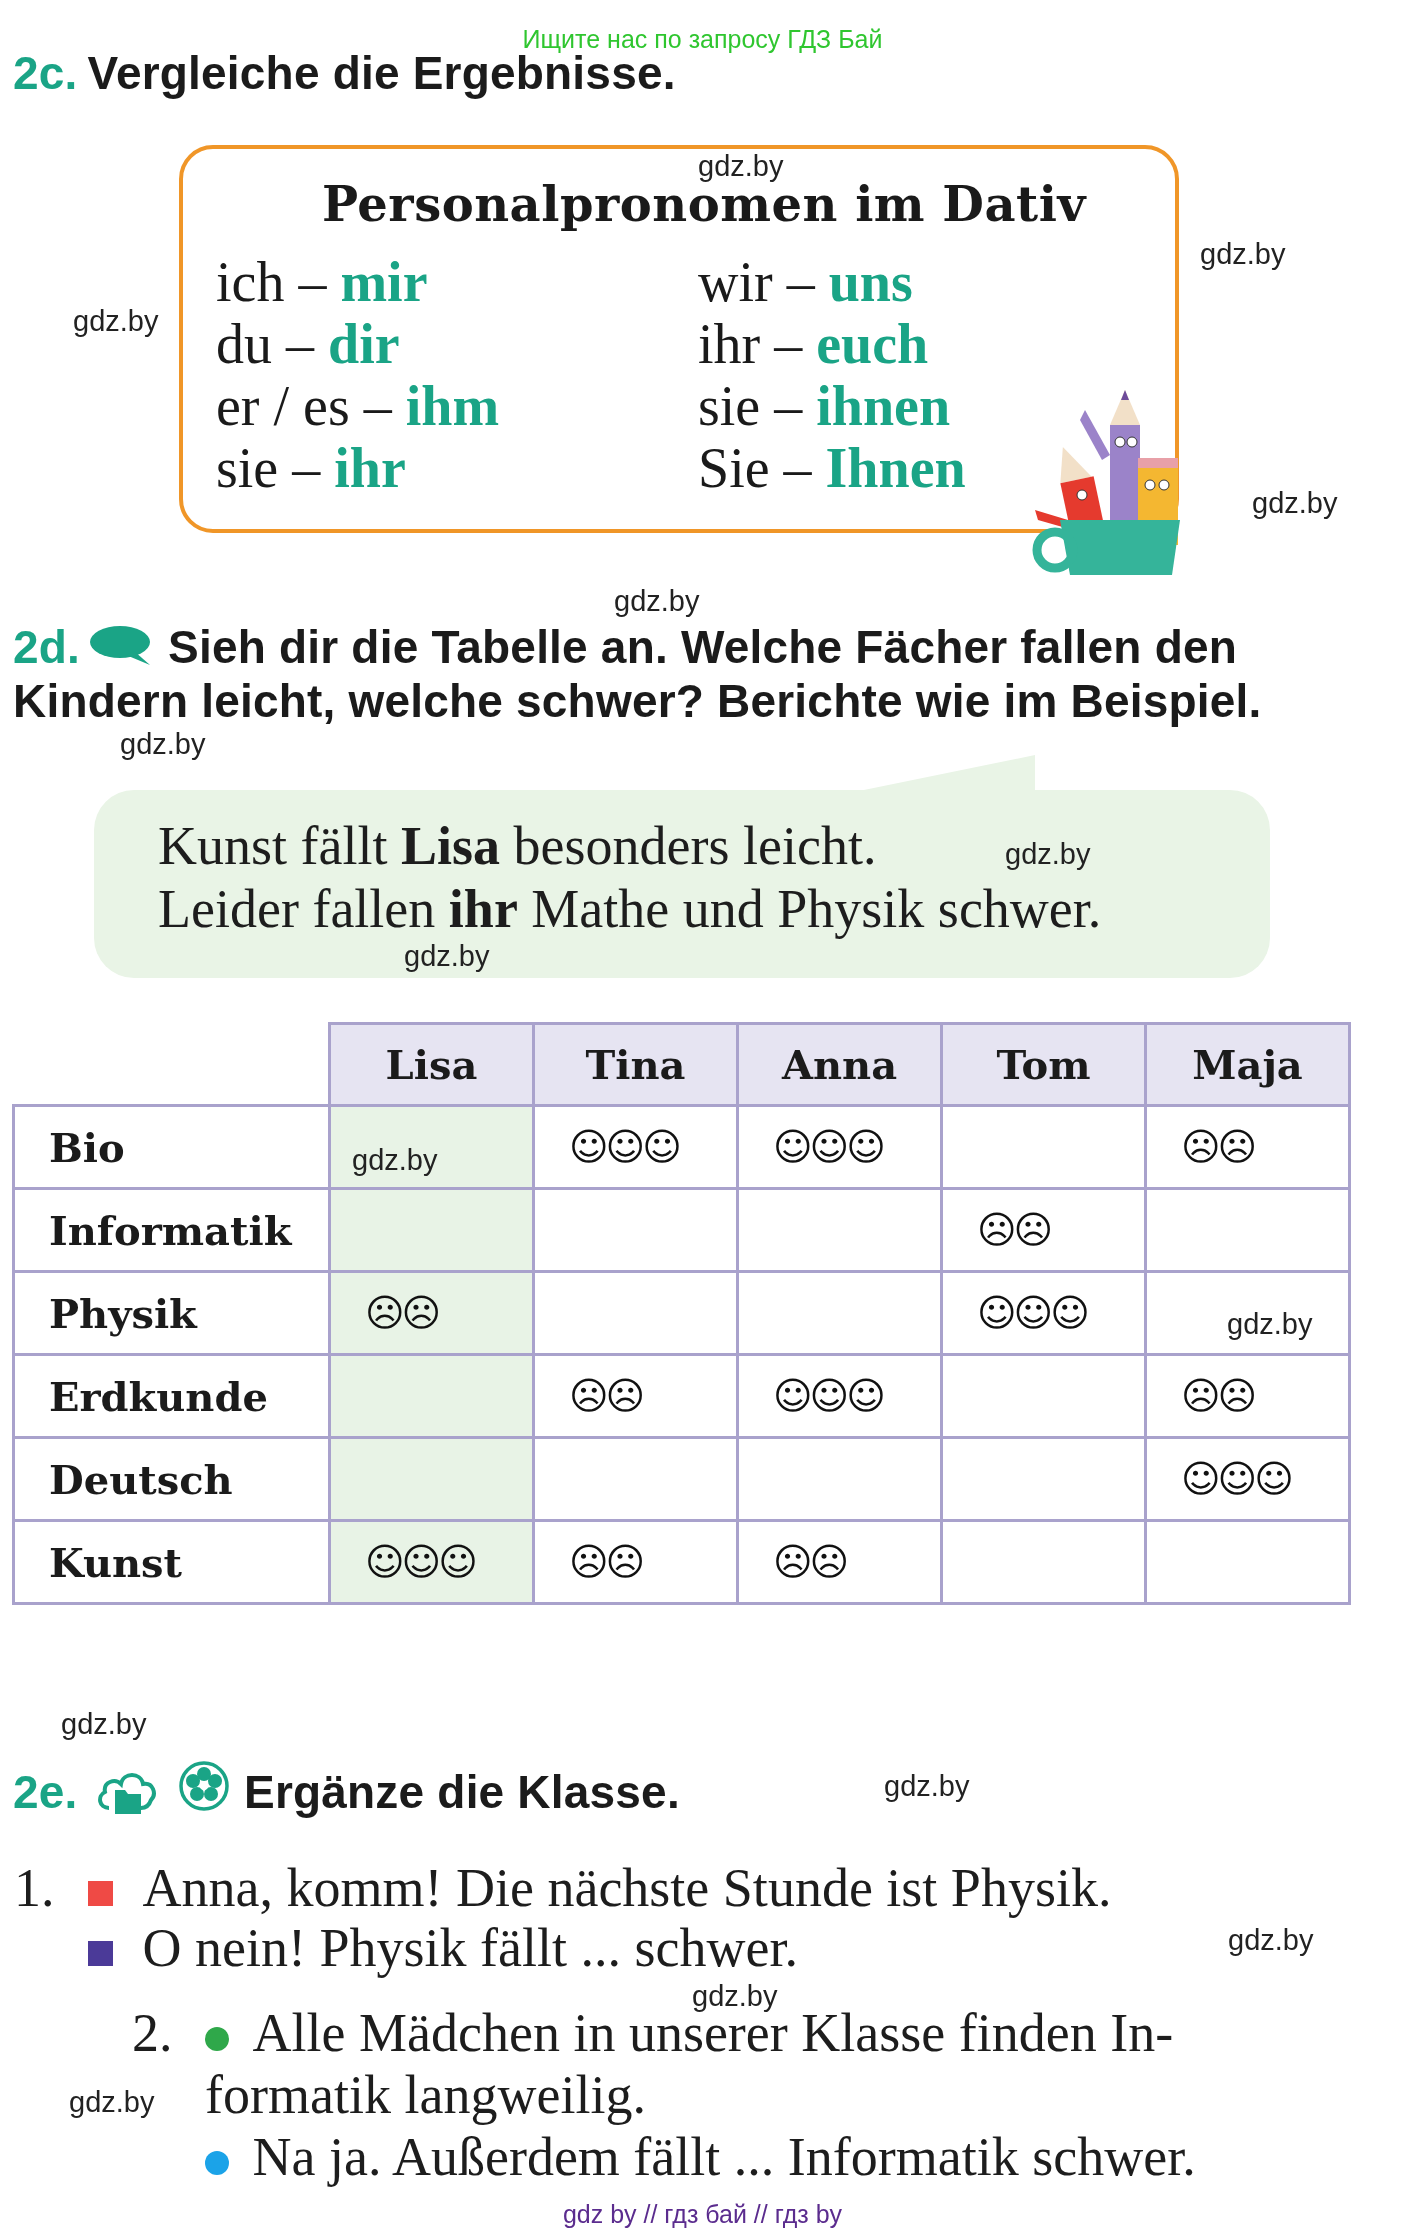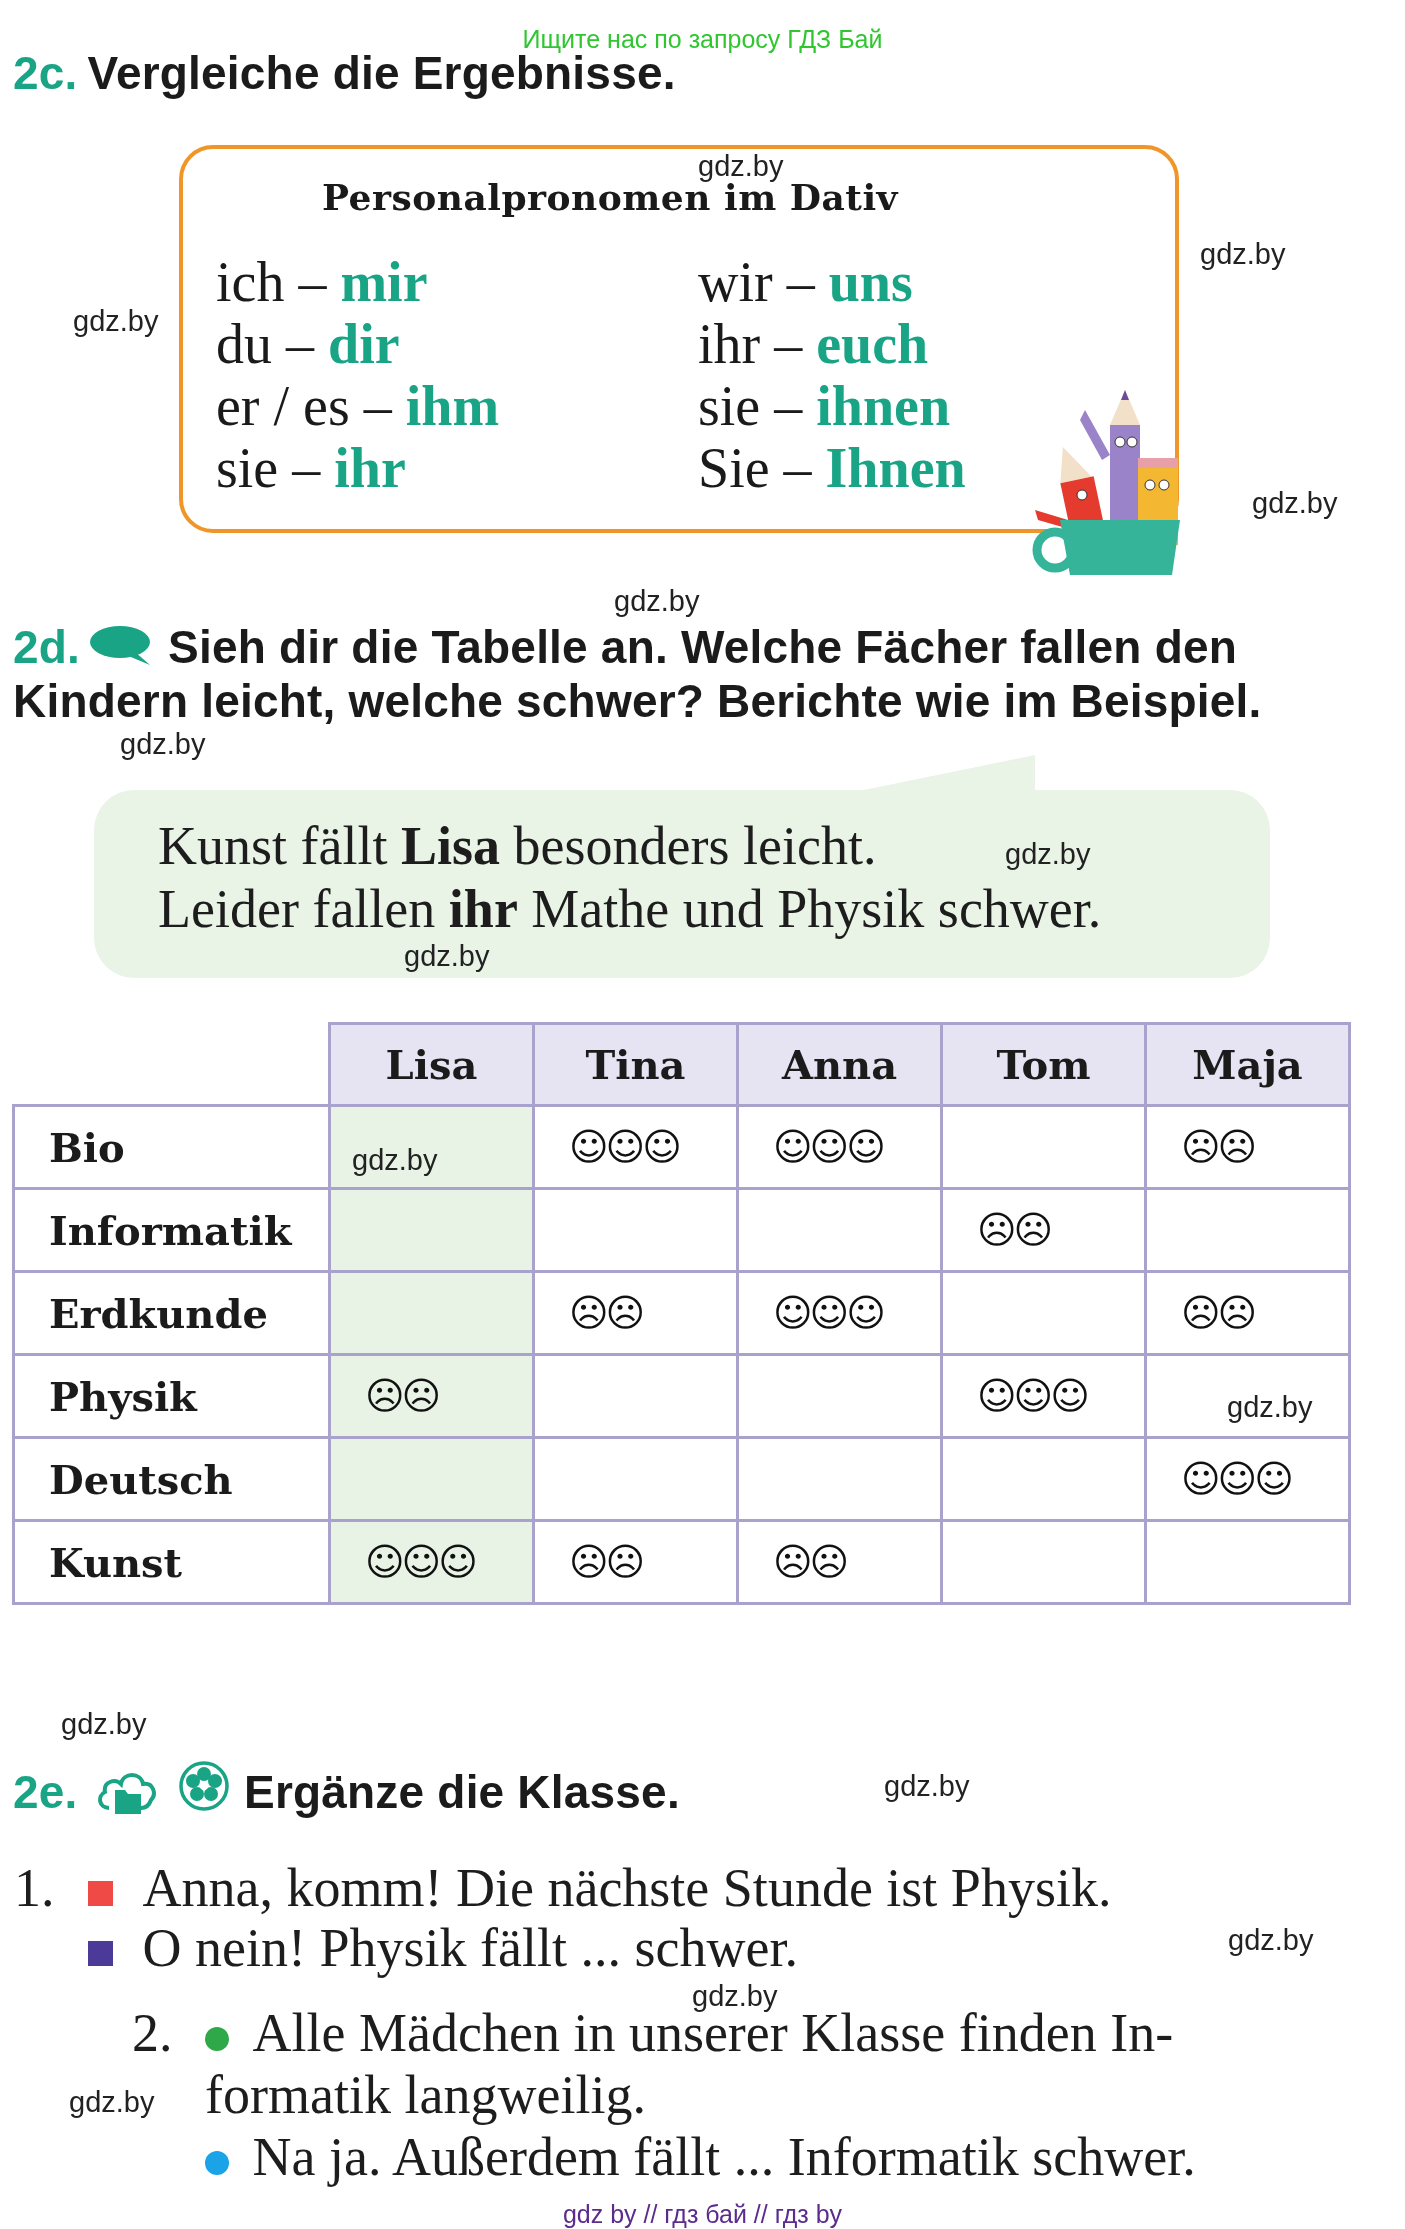--- a/index.html
+++ b/index.html
@@ -4,21 +4,21 @@
 <style>
   html, body { margin:0; padding:0; background:#ffffff; }
   body { width:1405px; height:2229px; position:relative; overflow:hidden; color:#1a1a1a; }
   .abs { position:absolute; }
   .wm { font-family:"Liberation Sans", sans-serif; font-size:29px; color:#222; white-space:nowrap; }
   .heading { font-family:"Liberation Sans", sans-serif; font-weight:bold; font-size:46px; color:#1b1b1b; white-space:nowrap; letter-spacing:0.2px; }
   .heading .num { color:#1aa486; margin-right:10px;margin-top:13px; }
 
   
   .pbox { left:179px; top:145px; width:1000px; height:388px; border:4px solid #f09628; border-radius:34px; box-sizing:border-box; background:#fff; }
-  .pbox-title { font-family:"DejaVu Serif", serif; font-size:36px; font-weight:bold; left:322px; top:176px; white-space:nowrap; letter-spacing:0.5px; }
+  .pbox-title { font-family:"DejaVu Serif", serif; font-size:48px; font-weight:bold; left:322px; top:176px; white-space:nowrap; letter-spacing:0.5px; }
   .pron { font-family:"Liberation Serif", serif; font-size:56px; white-space:nowrap; }
   .pron .dat { color:#1aa486; font-weight:bold; }
 
   
   .mug { left:1030px; top:370px; width:170px; height:210px; }
 
   
   .bubble { left:94px; top:790px; width:1176px; height:188px; background:#e9f4e6; border-radius:40px; }
   .bubble-tail { left:815px; top:755px; width:0; height:0; border-left:220px solid transparent; border-bottom:45px solid #e9f4e6; }
   .bline { font-family:"Liberation Serif", serif; font-size:54px; white-space:nowrap; color:#1d1d1d; }
@@ -133,34 +133,34 @@
     </tr>
     <tr>
       <td class="subj">Informatik</td>
       <td class="cell lisa"></td>
       <td class="cell"></td>
       <td class="cell"></td>
       <td class="cell">☹☹</td>
       <td class="cell"></td>
     </tr>
     <tr>
+      <td class="subj">Physik</td>
+      <td class="cell lisa">☹☹</td>
+      <td class="cell"></td>
+      <td class="cell"></td>
+      <td class="cell">☺☺☺</td>
+      <td class="cell"><span class="cell-wm" style="position:relative; top:8px; left:46px;">gdz.by</span></td>
+    </tr>
+    <tr>
       <td class="subj">Erdkunde</td>
       <td class="cell lisa"></td>
       <td class="cell">☹☹</td>
       <td class="cell">☺☺☺</td>
       <td class="cell"></td>
       <td class="cell">☹☹</td>
-    </tr>
-    <tr>
-      <td class="subj">Physik</td>
-      <td class="cell lisa">☹☹</td>
-      <td class="cell"></td>
-      <td class="cell"></td>
-      <td class="cell">☺☺☺</td>
-      <td class="cell"><span class="cell-wm" style="position:relative; top:8px; left:46px;">gdz.by</span></td>
     </tr>
     <tr>
       <td class="subj">Deutsch</td>
       <td class="cell lisa"></td>
       <td class="cell"></td>
       <td class="cell"></td>
       <td class="cell"></td>
       <td class="cell">☺☺☺</td>
     </tr>
     <tr>

